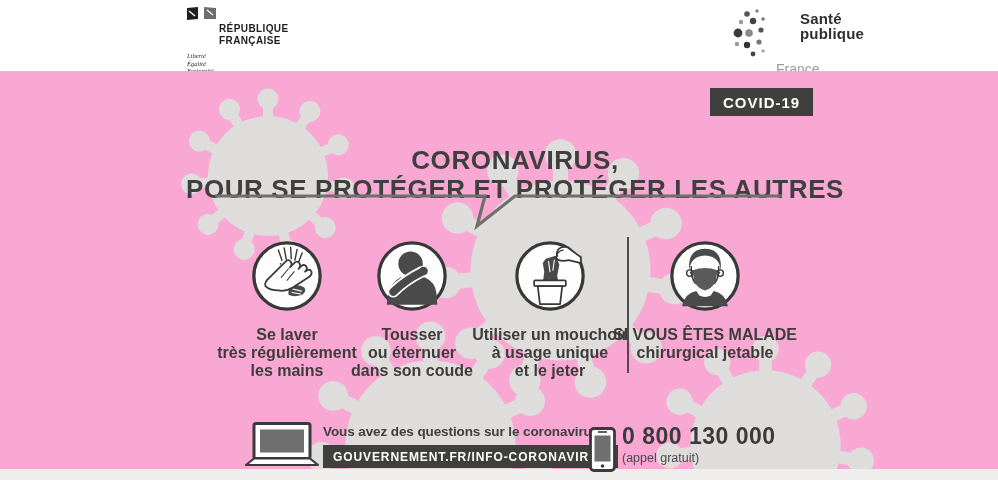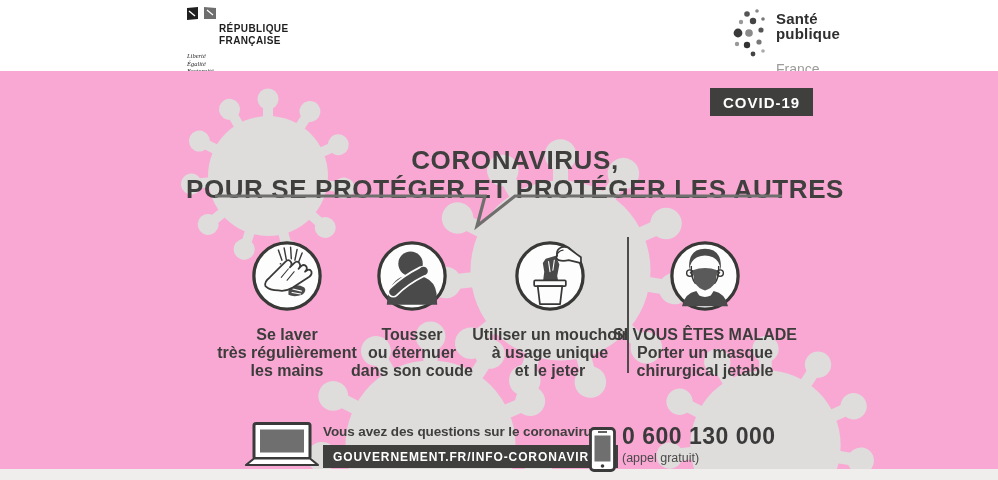--- a/index.html
+++ b/index.html
@@ -9,21 +9,21 @@
     -webkit-font-smoothing:antialiased;
   }
   
   .topbar{position:absolute;left:0;top:0;width:998px;height:71px;background:#ffffff;}
   .rf{position:absolute;left:187px;top:7px;}
   .rf-flag{display:block;margin-bottom:3px;}
   .rf-name{font-size:10px;font-weight:bold;color:#1e1e1e;letter-spacing:.4px;line-height:12px;padding-left:32px;}
   .rf-motto{margin-top:5px;font-family:"Liberation Serif", serif;font-style:italic;font-size:6.5px;line-height:7.5px;color:#2a2a2a;}
   .spf{position:absolute;left:733px;top:8px;display:flex;align-items:flex-start;}
   .spf-text{margin-left:7px;margin-top:3px;}
-  .spf-l1,.spf-l2{font-size:15px;font-weight:bold;color:#2f2f2f;line-height:15px;letter-spacing:.2px;}
+  .spf-l1,.spf-l2{font-size:15px;font-weight:bold;color:#2f2f2f;line-height:15px;letter-spacing:.2px;margin-left:24px;}
   .spf-l3{font-size:14px;color:#9b9b9a;line-height:16px;margin-top:20px;}
   
   .sheet{position:absolute;left:0;top:71px;width:998px;height:409px;background:#f9a8d4;overflow:hidden;}
   .virus{position:absolute;color:#dedddb;}
   .bottom-edge{position:absolute;left:0;top:398px;width:998px;height:11px;background:#efeeec;}
   
   .covid-badge{position:absolute;left:710px;top:17px;background:#3f3f3e;color:#ffffff;
     font-size:15px;font-weight:bold;letter-spacing:1px;padding:6px 13px 5px;}
   
   .title{position:absolute;left:0;top:59px;width:998px;text-align:center;color:#3f3f3e;
@@ -213,21 +213,20 @@
       <div>ou éternuer</div>
       <div>dans son coude</div>
     </div>
     <div class="caption c3">
       <div>Utiliser un mouchoir</div>
       <div>à usage unique</div>
       <div>et le jeter</div>
     </div>
     <div class="caption c4">
       <div>SI VOUS ÊTES MALADE</div>
-      <div>Porter un masque</div>
       <div>chirurgical jetable</div>
     </div>
 
     <div class="divider"></div>
 
     <svg class="laptop" width="78" height="45" viewBox="0 0 78 45">
       <rect x="11" y="1.5" width="56" height="35" rx="2" fill="#ffffff" stroke="#3a3a3a" stroke-width="3"></rect>
       <rect x="17" y="7.5" width="44" height="23" fill="#6f6f6f"></rect>
       <path d="M11,36.5 L3,43 H75 L67,36.5 Z" fill="#ffffff" stroke="#3a3a3a" stroke-width="2.2" stroke-linejoin="round"></path>
     </svg>
@@ -236,18 +235,18 @@
     <div class="gov-box">GOUVERNEMENT.FR/INFO-CORONAVIRUS</div>
 
     <svg class="phone-svg" width="27" height="45" viewBox="0 0 27 45">
       <rect x="1.5" y="1.5" width="24" height="42" rx="3.5" fill="#ffffff" stroke="#3a3a3a" stroke-width="2.8"></rect>
       <rect x="5.5" y="8.5" width="16" height="26" fill="#6f6f6f"></rect>
       <path d="M9,5 H18" stroke="#3a3a3a" stroke-width="1.6"></path>
       <circle cx="13.5" cy="39" r="1.8" fill="#3a3a3a"></circle>
     </svg>
 
     <div class="phone-block">
-      <div class="phone-number">0 600 130 000</div>
+      <div class="phone-number">0 800 130 000</div>
       <div class="phone-note">(appel gratuit)</div>
     </div>
 
   </div>
 </div>
 
 </body></html>

